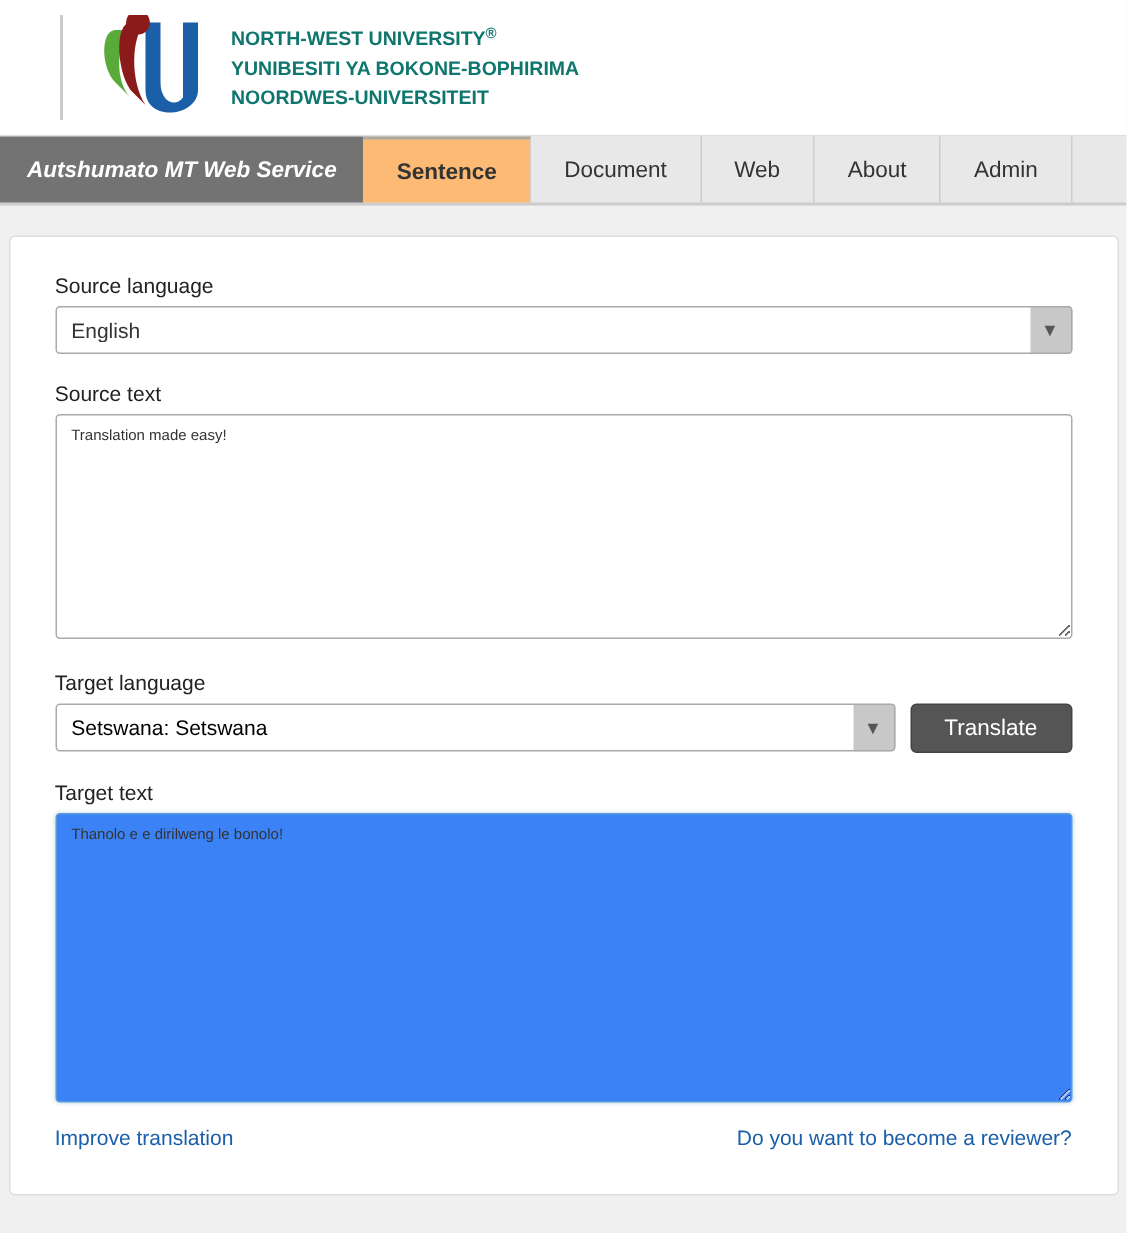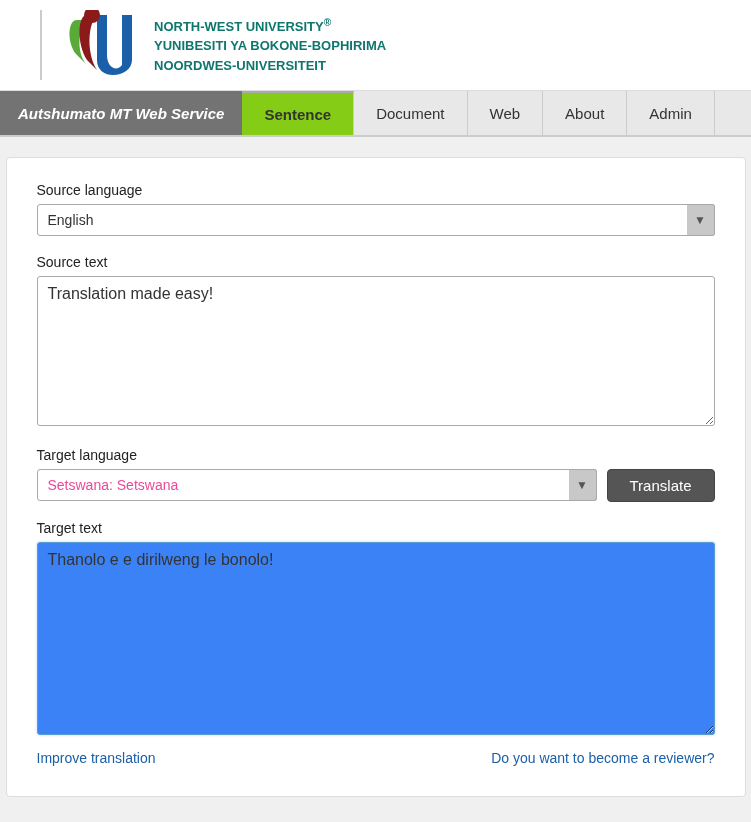--- a/index.html
+++ b/index.html
@@ -77,21 +77,21 @@
       padding: 0 22px;
       display: flex;
       align-items: center;
       cursor: pointer;
       font-size: 15px;
       color: #333;
       border-right: 1px solid #ccc;
       height: 44px;
     }
     .nav-item.active {
-      background: #84cc16;
+      background: #fdba74;
       font-weight: bold;
       border-top: 2px solid #aaa;
     }
 
     
     .main-content {
       max-width: 740px;
       margin: 20px auto;
       background: #fff;
       border: 1px solid #ddd;
@@ -138,21 +138,21 @@
       pointer-events: none;
       font-size: 12px;
       color: #555;
     }
 
     textarea {
       width: 100%;
       border: 1px solid #aaa;
       border-radius: 3px;
       padding: 8px 10px;
-      font-size: 16px;
+      font-size: 10px;
       resize: vertical;
       color: #333;
       font-family: Arial, Helvetica, sans-serif;
     }
 
     .source-textarea {
       height: 150px;
       background: #fff;
       margin-bottom: 18px;
     }
@@ -170,21 +170,21 @@
     .target-select-wrapper select {
       width: 100%;
       padding: 7px 44px 7px 10px;
       border: 1px solid #aaa;
       border-radius: 3px;
       background: #fff;
       font-size: 14px;
       appearance: none;
       -webkit-appearance: none;
       cursor: pointer;
-      color: #ec4899;
+      color: #000000;
     }
 
     .translate-btn {
       background: #555;
       color: #fff;
       border: 1px solid #444;
       border-radius: 4px;
       padding: 7px 22px;
       font-size: 15px;
       cursor: pointer;

